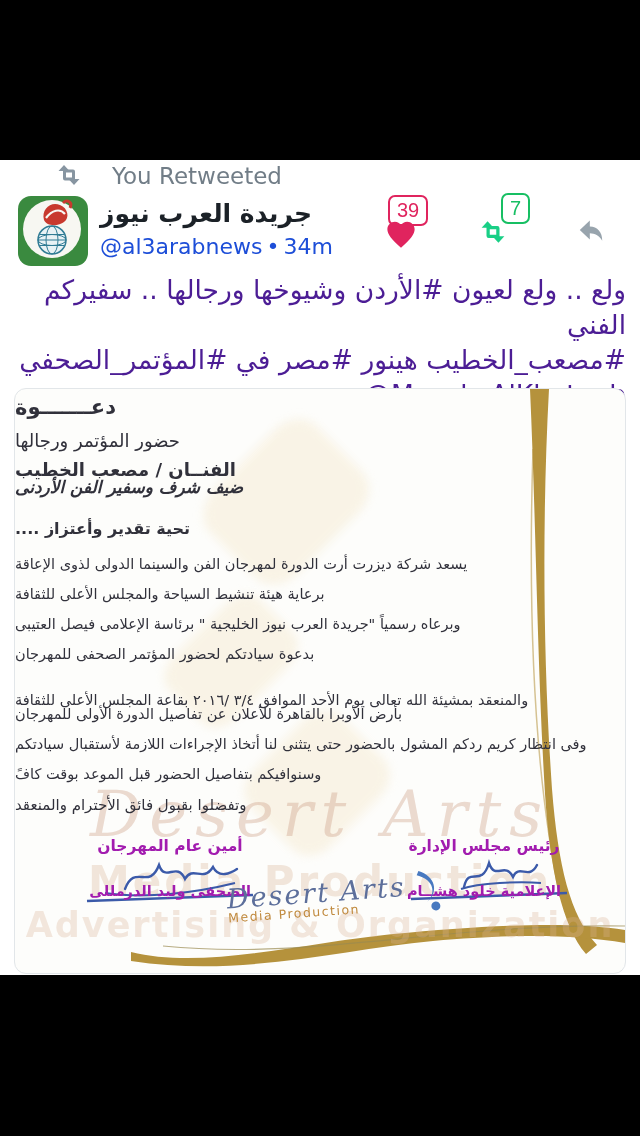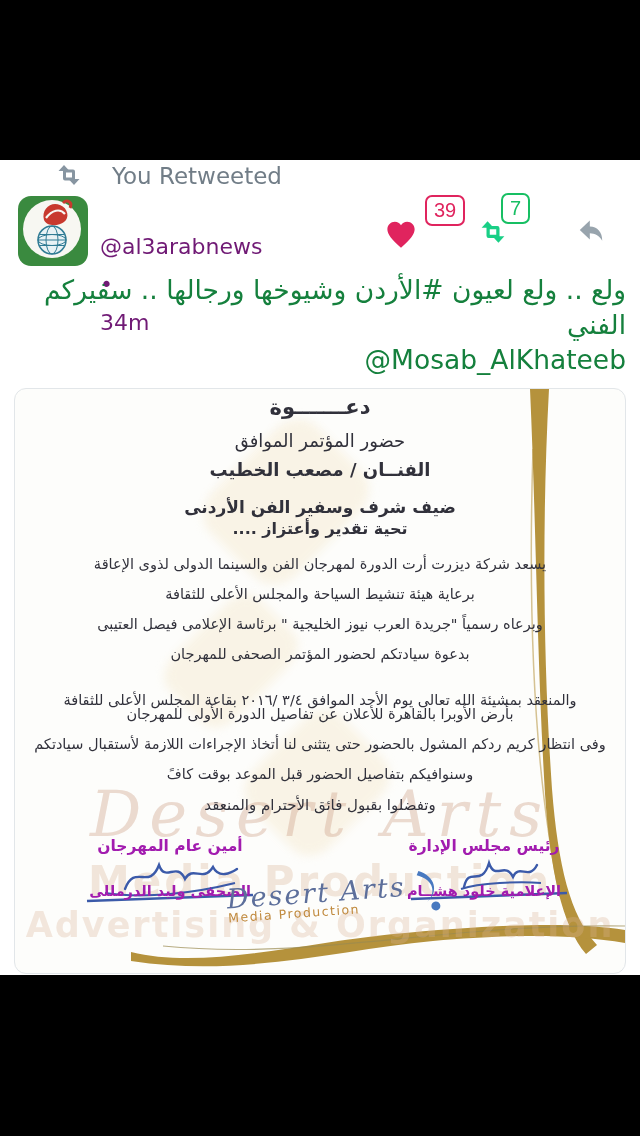--- a/index.html
+++ b/index.html
@@ -18,59 +18,59 @@
 
   
   .rt-banner { position:absolute; top:3px; left:54px; display:flex; gap:28px;
                color:#717d87; font-size:23px; }
   .rt-banner svg { display:block; }
 
   
   .tweet-header { position:absolute; top:33px; left:0; width:640px; height:78px; }
   .avatar { position:absolute; left:18px; top:3px; width:70px; height:70px; border:none; background:none; padding:0; cursor:pointer; }
   .author-name { position:absolute; left:100px; top:6px; font-size:25px; font-weight:bold; color:#1b2127; direction:rtl; }
-  .author-sub { position:absolute; left:100px; top:41px; font-size:22px; color:#701a75; display:flex; gap:13px;flex-direction:column; }
+  .author-sub { position:absolute; left:100px; top:41px; font-size:22px; color:#1d4ed8; display:flex; gap:4px; }
 
   .eng-btn { position:absolute; background:none; border:none; padding:0; cursor:pointer; }
   .count-badge { display:inline-block; border-radius:7px; background:#fff; font-size:20px;
                  line-height:1; padding:3px 7px 4px; }
-  .badge-like { border:2.5px solid #e0245e; color:#e0245e;margin-left:37px; }
+  .badge-like { border:2.5px solid #e0245e; color:#e0245e; }
   .badge-rt   { border:2.5px solid #17bf63; color:#17bf63; }
   .like-btn { left:378px; top:0; width:60px; height:62px; }
   .like-btn .count-badge { position:absolute; left:10px; top:2px; }
   .like-btn svg { position:absolute; left:6px; top:26px; }
   .rt-btn { left:468px; top:0; width:62px; height:62px; }
   .rt-btn .count-badge { position:absolute; left:33px; top:0; }
   .rt-btn svg { position:absolute; left:4px; top:26px; }
   .reply-btn { left:574px; top:24px; width:34px; height:28px; }
 
   
   .tweet-text { position:absolute; top:112px; left:14px; width:612px;
-                direction:rtl; text-align:right; color:#15803d;
+                direction:rtl; text-align:right; color:#4c1d95;
                 font-size:26.5px; line-height:35px; cursor:pointer; }
   .tweet-line.ltr { direction:ltr; }
 
   
   .doc-card { position:absolute; top:228px; left:14px; width:612px; height:586px;
               background:#fdfdfb; border:1px solid #e2e6e9; border-radius:12px;
               overflow:hidden; direction:rtl; cursor:pointer; }
   .doc-card .blob { position:absolute; background:#f6ecd5; border-radius:22%;
                     transform:rotate(45deg); filter:blur(5px); opacity:.55; z-index:1; }
   .blob1 { left:212px; top:38px;  width:118px; height:150px; }
   .blob2 { left:172px; top:208px; width:88px;  height:128px; }
   .blob3 { left:248px; top:330px; width:108px; height:128px; }
 
   .gold-decor { position:absolute; inset:0; z-index:2; pointer-events:none; }
 
-  .doc-line { position:absolute; left:0; width:100%; text-align:center;
+  .doc-line { position:absolute; left:0; width:100%; text-align:left;
               color:#31313b; z-index:3; }
   .doc-title   { top:6px;   font-size:21px; font-weight:bold; letter-spacing:1px; }
   .doc-sub     { top:41px;  font-size:18px; }
   .doc-honoree { top:70px;  font-size:18px; font-weight:bold; }
-  .doc-role    { top:108px; font-size:17px; font-weight:bold; }
+  .doc-role    { top:88px; font-size:17px; font-weight:bold; font-style:italic; }
   .doc-greet   { top:130px; font-size:16px; font-weight:bold; }
   .doc-b0 { top:167px; } .doc-b1 { top:197px; } .doc-b2 { top:227px; }
   .doc-b3 { top:257px; } .doc-b4 { top:287px;margin-top:16px; } .doc-b5 { top:317px; }
   .doc-b6 { top:347px; font-size:14px; } .doc-b7 { top:377px; }
   .doc-body { font-size:14.5px; }
   .doc-closing { top:407px; font-size:15px; }
 
   .wm { position:absolute; left:0; width:100%; text-align:center; direction:ltr; z-index:2; }
   .wm-script { top:388px; font-family:"DejaVu Serif", serif; font-style:italic;
                font-size:64px; letter-spacing:8px; color:rgba(206,160,138,.38); }
@@ -118,20 +118,21 @@
         <path d="M28,22 C34,14 42,12 47,18" stroke="#f7f7f2" stroke-width="2.2" fill="none"></path>
         <path d="M45,7 C49,3 55,6 52,12" stroke="#c8392e" stroke-width="3" fill="none"></path>
         <circle cx="34" cy="44" r="14" fill="#e8f2f5" stroke="#2f7b94" stroke-width="1.5"></circle>
         <ellipse cx="34" cy="44" rx="14" ry="5.5" fill="none" stroke="#2f7b94" stroke-width="1"></ellipse>
         <ellipse cx="34" cy="44" rx="6" ry="14" fill="none" stroke="#2f7b94" stroke-width="1"></ellipse>
         <line x1="20" y1="44" x2="48" y2="44" stroke="#2f7b94" stroke-width="1"></line>
         <line x1="22" y1="38.5" x2="46" y2="38.5" stroke="#2f7b94" stroke-width="1"></line>
         <line x1="22" y1="49.5" x2="46" y2="49.5" stroke="#2f7b94" stroke-width="1"></line>
       </svg>
     </button>
+    <div class="author-name">جريدة العرب نيوز</div>
     <div class="author-sub">
       <span>@al3arabnews</span>
       <span>•</span>
       <span>34m</span>
     </div>
 
     <button class="eng-btn like-btn">
       <span class="count-badge badge-like">39</span>
       <svg width="34" height="30" viewBox="0 0 24 22">
         <path d="M12,21 C5,15 2,11 2,7.5 C2,4.5 4.5,2 7.5,2 C9.5,2 11,3 12,4.6 C13,3 14.5,2 16.5,2 C19.5,2 22,4.5 22,7.5 C22,11 19,15 12,21 Z" fill="#e0245e"></path>
@@ -148,37 +149,38 @@
 
     <button class="eng-btn reply-btn">
       <svg width="32" height="26" viewBox="0 0 23 22">
         <path d="M10.5,3 L10.5,8 C17,8.3 21,12.5 21,20 C18.2,15.5 14.8,13.8 10.5,13.7 L10.5,19 L2,11 Z" fill="#98a4ad"></path>
       </svg>
     </button>
   </div>
 
   <div class="tweet-text">
     <div class="tweet-line">ولع .. ولع لعيون #الأردن وشيوخها ورجالها .. سفيركم الفني</div>
+    <div class="tweet-line">#مصعب_الخطيب هينور #مصر في #المؤتمر_الصحفي</div>
     <div class="tweet-line ltr">@Mosab_AlKhateeb</div>
   </div>
 
   <div class="doc-card">
     <div class="blob blob1"></div>
     <div class="blob blob2"></div>
     <div class="blob blob3"></div>
 
     <svg class="gold-decor" width="612" height="586" viewBox="0 0 612 586">
       <path d="M517,0 L536,0 C529,130 530,270 539,400 C545,476 557,527 584,556 L573,565 C549,537 537,480 532,405 C524,272 523,132 517,0 Z" fill="#b5923c"></path>
       <path d="M520,60 C515,220 520,380 547,508" stroke="rgba(181,146,60,.55)" stroke-width="1.5" fill="none"></path>
       <path d="M118,572 C230,589 330,560 420,552 C500,545 560,545 612,554 L612,541 C560,532 470,536 380,545 C290,554 190,581 118,563 Z" fill="#b5923c"></path>
       <path d="M150,557 C300,572 430,534 612,537" stroke="rgba(154,138,80,.7)" stroke-width="1.2" fill="none"></path>
     </svg>
 
     <div class="doc-line doc-title">دعـــــــوة</div>
-    <div class="doc-line doc-sub">حضور المؤتمر الموافق</div>
+    <div class="doc-line doc-sub">حضور المؤتمر ورجالها</div>
     <div class="doc-line doc-honoree">الفنــان / مصعب الخطيب</div>
     <div class="doc-line doc-role">ضيف شرف وسفير الفن الأردنى</div>
     <div class="doc-line doc-greet">تحية تقدير وأعتزاز ....</div>
 
     <div class="doc-line doc-body doc-b0">يسعد شركة ديزرت أرت الدورة لمهرجان الفن والسينما الدولى لذوى الإعاقة</div>
     <div class="doc-line doc-body doc-b1">برعاية هيئة تنشيط السياحة والمجلس الأعلى للثقافة</div>
     <div class="doc-line doc-body doc-b2">وبرعاه رسمياً "جريدة العرب نيوز الخليجية " برئاسة الإعلامى فيصل العتيبى</div>
     <div class="doc-line doc-body doc-b3">بدعوة سيادتكم لحضور المؤتمر الصحفى للمهرجان</div>
     <div class="doc-line doc-body doc-b4">والمنعقد بمشيئة الله تعالى يوم الأحد الموافق ٣/٤ /٢٠١٦ بقاعة المجلس الأعلى للثقافة</div>
     <div class="doc-line doc-body doc-b5">بأرض الأوبرا بالقاهرة للأعلان عن تفاصيل الدورة الأولى للمهرجان</div>

